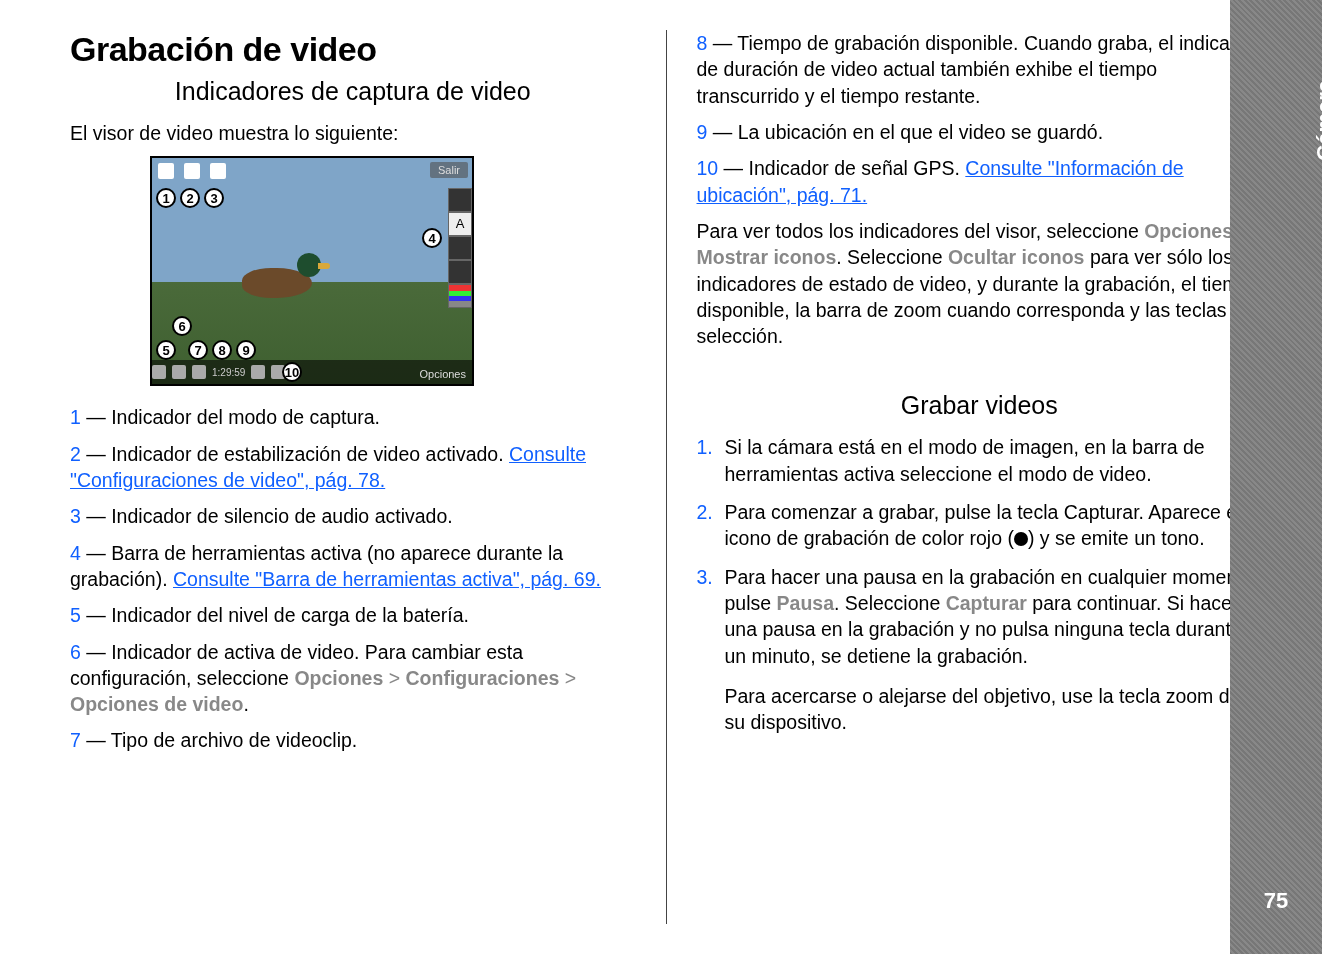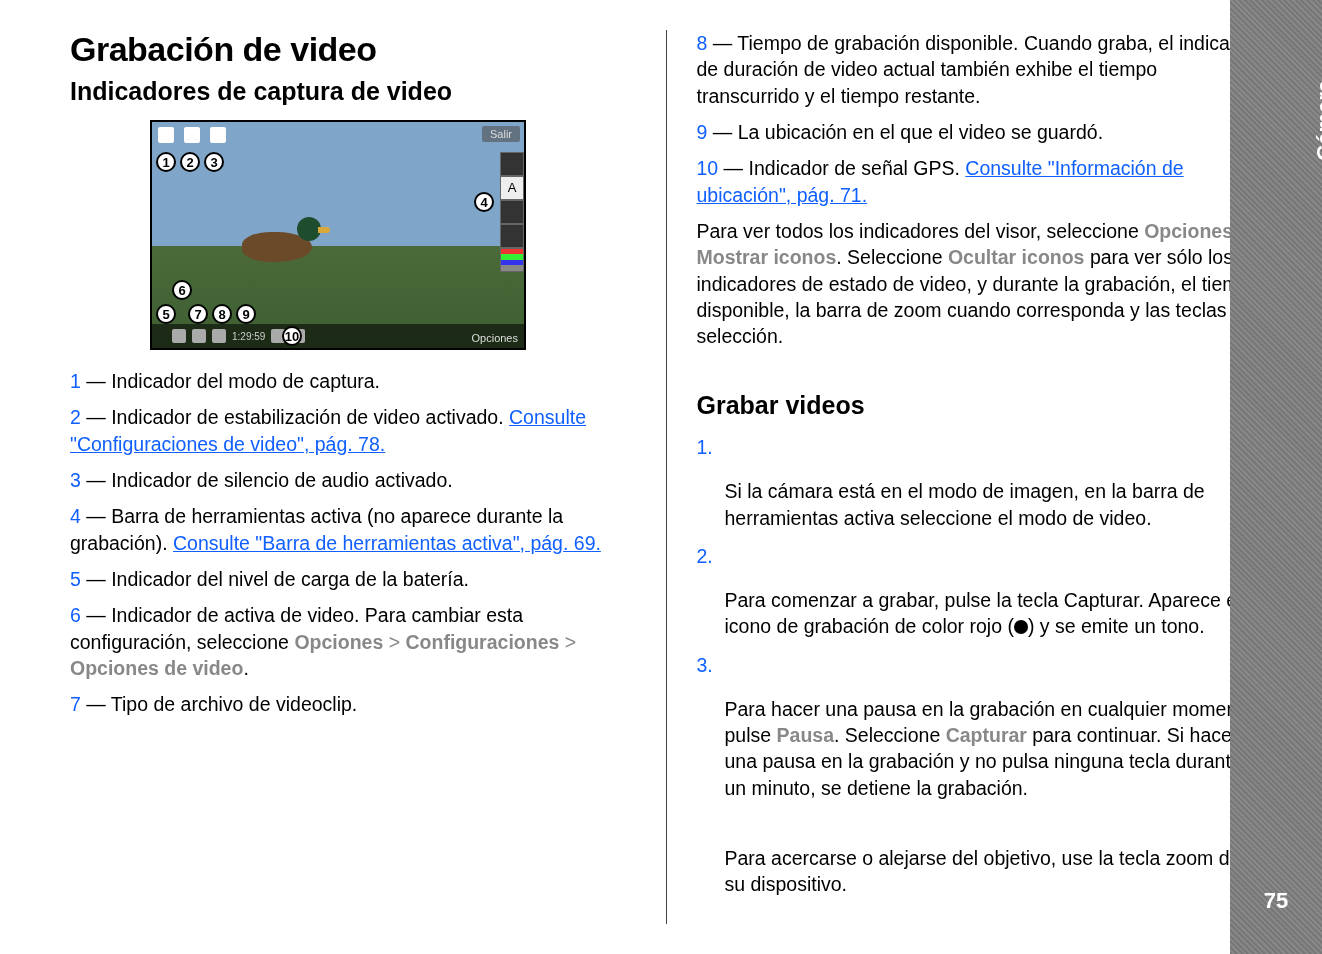--- a/index.html
+++ b/index.html
@@ -24,23 +24,24 @@
   .col-left { border-right: 1px solid #444; padding-right: 30px; }
   .col-right { padding-left: 30px; }
   h1 {
     font-size: 34px;
     font-weight: 700;
     margin-bottom: 8px;
     letter-spacing: -0.5px;
   }
   h2 {
     font-size: 25px;
-    font-weight: 700;
+    font-weight: 400;
     margin-bottom: 14px;
     margin-top: 4px;
+    text-align: center;
   }
   h2.section2 { margin-top: 42px; margin-bottom: 14px; }
   p {
     font-size: 19.5px;
     line-height: 1.35;
     margin-bottom: 10px;
   }
   .num { color: #1060ff; font-weight: 400; }
   .link { color: #1060ff; text-decoration: underline; cursor: pointer; }
   .ui-label { color: #888; font-weight: 700; }
@@ -50,21 +51,21 @@
     display: flex;
     margin-bottom: 12px;
     font-size: 19.5px;
     line-height: 1.35;
   }
   ol.steps li .step-num {
     color: #1060ff;
     min-width: 28px;
     flex-shrink: 0;
   }
-  ol.steps li .step-body { flex: 1; margin-top: 44px; }
+  ol.steps li .step-body { flex: 1; }
   .rec-dot {
     display: inline-block;
     width: 14px; height: 14px;
     background: #000;
     border-radius: 50%;
     vertical-align: -1px;
   }
   
   .side-tab {
     position: absolute;
@@ -88,21 +89,21 @@
   .side-tab .page-num {
     position: absolute;
     bottom: 40px;
     width: 100%;
     text-align: center;
     font-size: 22px;
     font-weight: 700;
   }
   
   .viewfinder {
-    width: 376px;
+    width: 324px;
     height: 230px;
     border: 2px solid #000;
     margin: 6px 0 18px 80px;
     position: relative;
     background: linear-gradient(to bottom, #7fa5c8 0%, #7fa5c8 55%, #4a6a3a 55%, #3e5f30 100%);
     overflow: hidden;
   }
   .vf-topbar {
     position: absolute;
     top: 0; left: 0; right: 0;
@@ -147,21 +148,21 @@
     background: linear-gradient(to bottom,#e33 0 25%,#3e3 25% 50%,#33e 50% 75%,#888 75% 100%);
   }
   .vf-bottombar {
     position: absolute;
     bottom: 0; left: 0; right: 0;
     height: 24px;
     background: rgba(0,0,0,.55);
     display: flex;
     align-items: center;
     gap: 6px;
-    padding: 0 20px;
+    padding: 0 0;
     color: #ccc;
     font-size: 10px;
   }
   .vf-bottombar .b-ico {
     width: 14px; height: 14px;
     background: #aaa;
     border-radius: 2px;
   }
   .vf-opciones {
     position: absolute;
@@ -211,20 +212,21 @@
   }
   .extra-zoom { margin-top:14px; }
 </style>
 </head>
 <body>
 
 <div class="page">
   <div class="col col-left">
     <h1>Grabación de video</h1>
     <h2>Indicadores de captura de video</h2>
+    <p>El visor de video muestra lo siguiente:</p>
 
     <div class="viewfinder">
       <div class="vf-topbar">
         <span class="ico"></span>
         <span class="ico"></span>
         <span class="ico"></span>
       </div>
       <span class="vf-salir">Salir</span>
       <div class="duck">
         <div class="body"></div>

